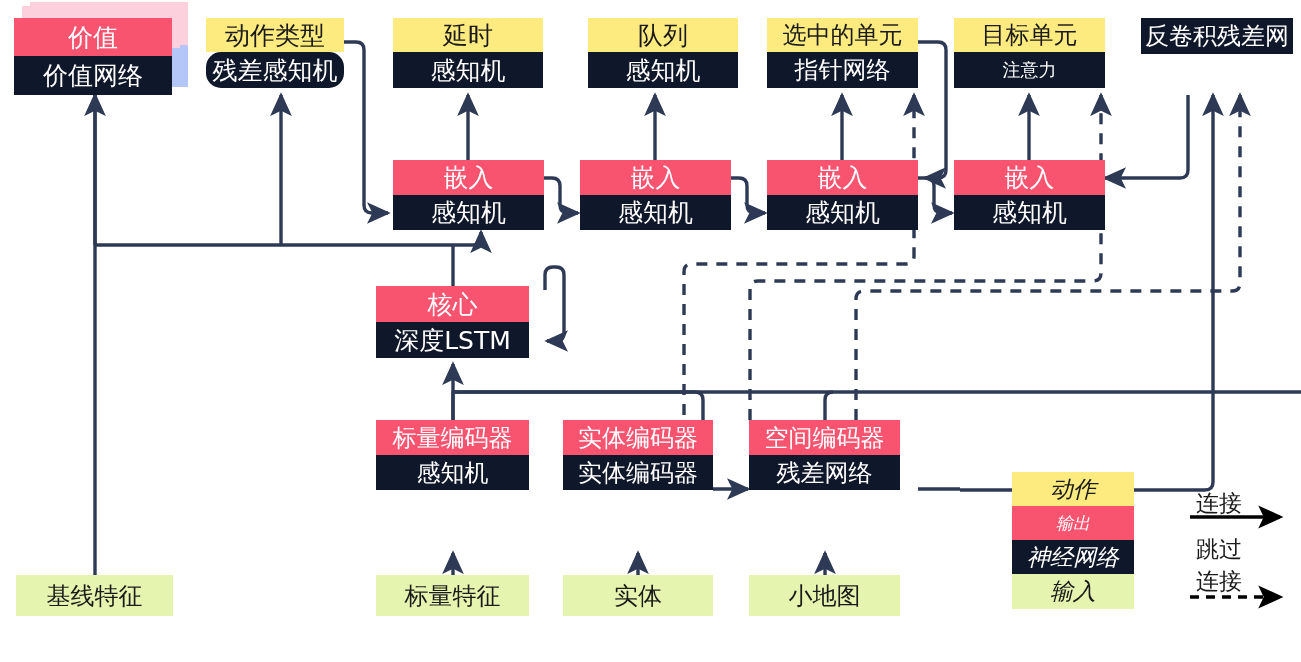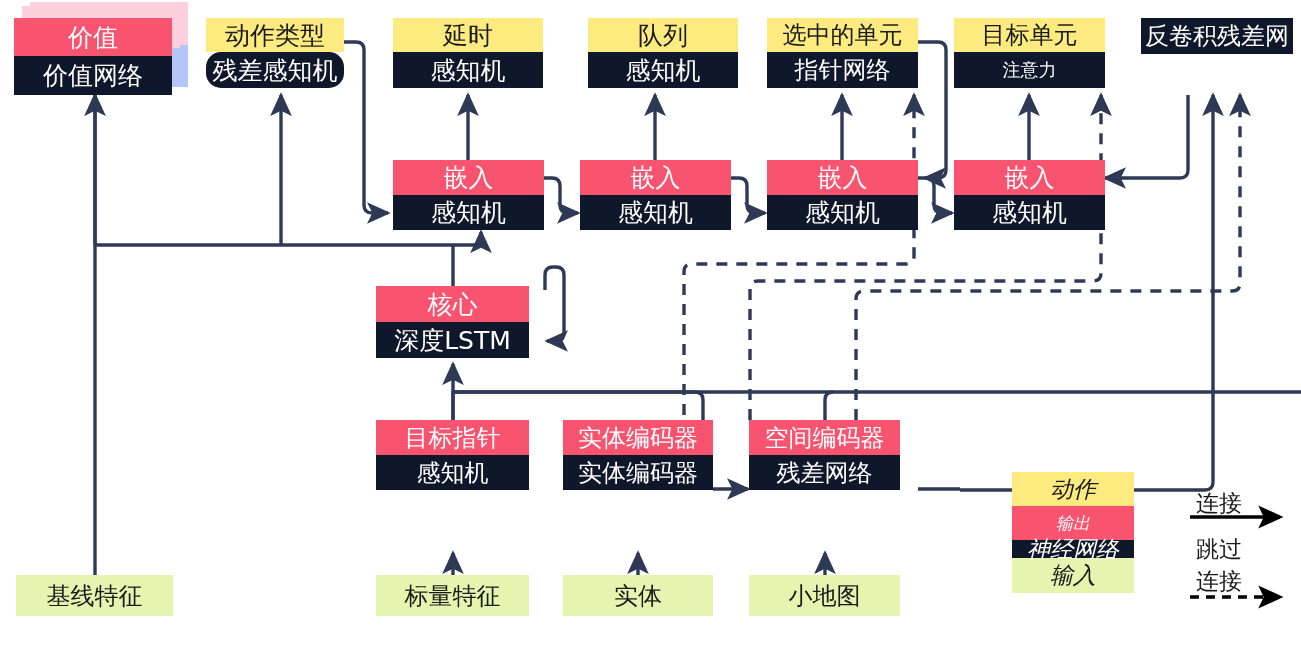--- a/index.html
+++ b/index.html
@@ -160,21 +160,21 @@
     <div class="cell cell-output" style="width:151px;height:35px;font-size:25px;">嵌入</div>
     <div class="cell cell-nn" style="width:151px;height:35px;font-size:25px;">感知机</div>
   </div>
 
   <div class="node" style="left:376px;top:286px;width:153px;height:72px;">
     <div class="cell cell-output" style="width:153px;height:36px;font-size:25px;">核心</div>
     <div class="cell cell-nn" style="width:153px;height:36px;font-size:25px;">深度LSTM</div>
   </div>
 
   <div class="node" style="left:376px;top:420px;width:153px;height:70px;">
-    <div class="cell cell-output" style="width:153px;height:35px;font-size:24px;">目标指针</div>
+    <div class="cell cell-output" style="width:153px;height:35px;font-size:24px;">标量编码器</div>
     <div class="cell cell-nn" style="width:153px;height:35px;font-size:24px;">感知机</div>
   </div>
 
   <div class="node" style="left:563px;top:420px;width:150px;height:70px;">
     <div class="cell cell-output" style="width:150px;height:35px;font-size:24px;">实体编码器</div>
     <div class="cell cell-nn" style="width:150px;height:35px;font-size:24px;">实体编码器</div>
   </div>
 
   <div class="node" style="left:749px;top:420px;width:151px;height:70px;">
     <div class="cell cell-output" style="width:151px;height:35px;font-size:24px;">空间编码器</div>
@@ -182,21 +182,21 @@
   </div>
 
   <div class="cell cell-input" style="position:absolute;left:376px;top:575px;width:153px;height:41px;font-size:24px;">标量特征</div>
   <div class="cell cell-input" style="position:absolute;left:16px;top:575px;width:157px;height:41px;font-size:24px;">基线特征</div>
   <div class="cell cell-input" style="position:absolute;left:563px;top:575px;width:150px;height:41px;font-size:24px;">实体</div>
   <div class="cell cell-input" style="position:absolute;left:749px;top:575px;width:151px;height:41px;font-size:24px;">小地图</div>
 
   <div class="legend-box" style="left:1012px;top:472px;width:122px;height:137px;">
     <div class="legend-cell cell-action" style="width:122px;height:34px;font-size:23px;color:#1a1a1a;">动作</div>
     <div class="legend-cell cell-output" style="width:122px;height:34px;font-size:17px;color:#fff;">输出</div>
-    <div class="legend-cell cell-nn" style="width:122px;height:18px;font-size:23px;color:#fff;">神经网络</div>
+    <div class="legend-cell cell-nn" style="width:122px;height:34px;font-size:23px;color:#fff;">神经网络</div>
     <div class="legend-cell cell-input" style="width:122px;height:35px;font-size:23px;color:#1a1a1a;">输入</div>
   </div>
 
   <div class="lg-label" style="left:1196px;top:488px;font-size:23px;">连接</div>
   <div class="lg-label" style="left:1196px;top:534px;font-size:23px;">跳过</div>
   <div class="lg-label" style="left:1196px;top:566px;font-size:23px;">连接</div>
 
   <svg style="position:absolute;left:1160px;top:460px;width:141px;height:160px;" viewBox="0 0 141 160">
     <defs>
       <marker id="lah" markerWidth="10" markerHeight="10" refX="6.4" refY="3.4" orient="auto" markerUnits="strokeWidth">

